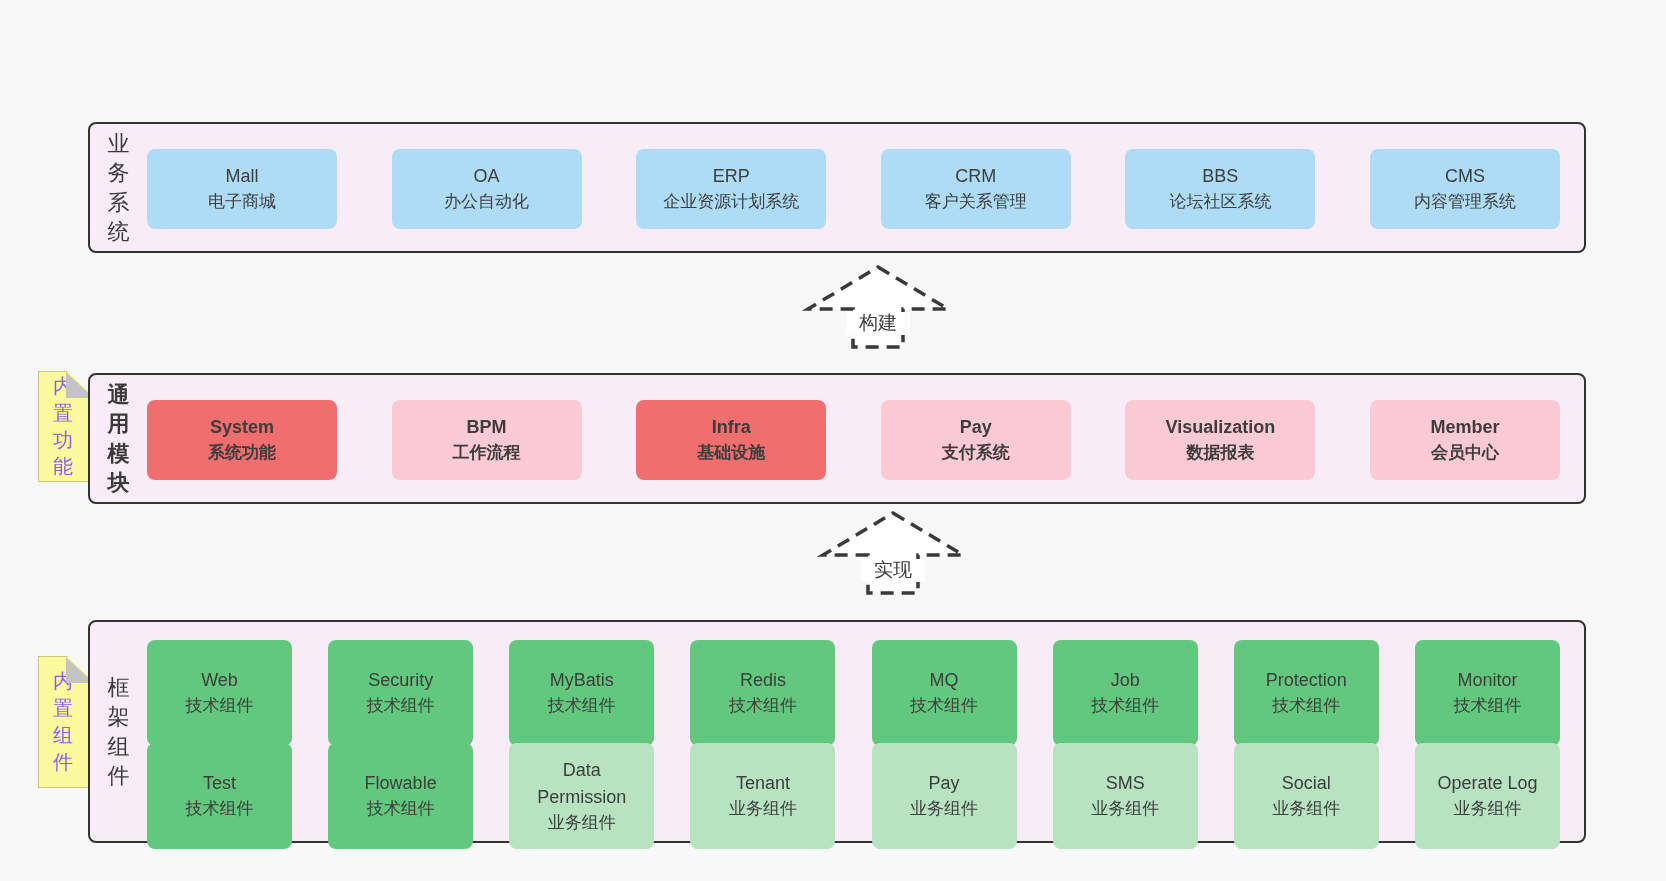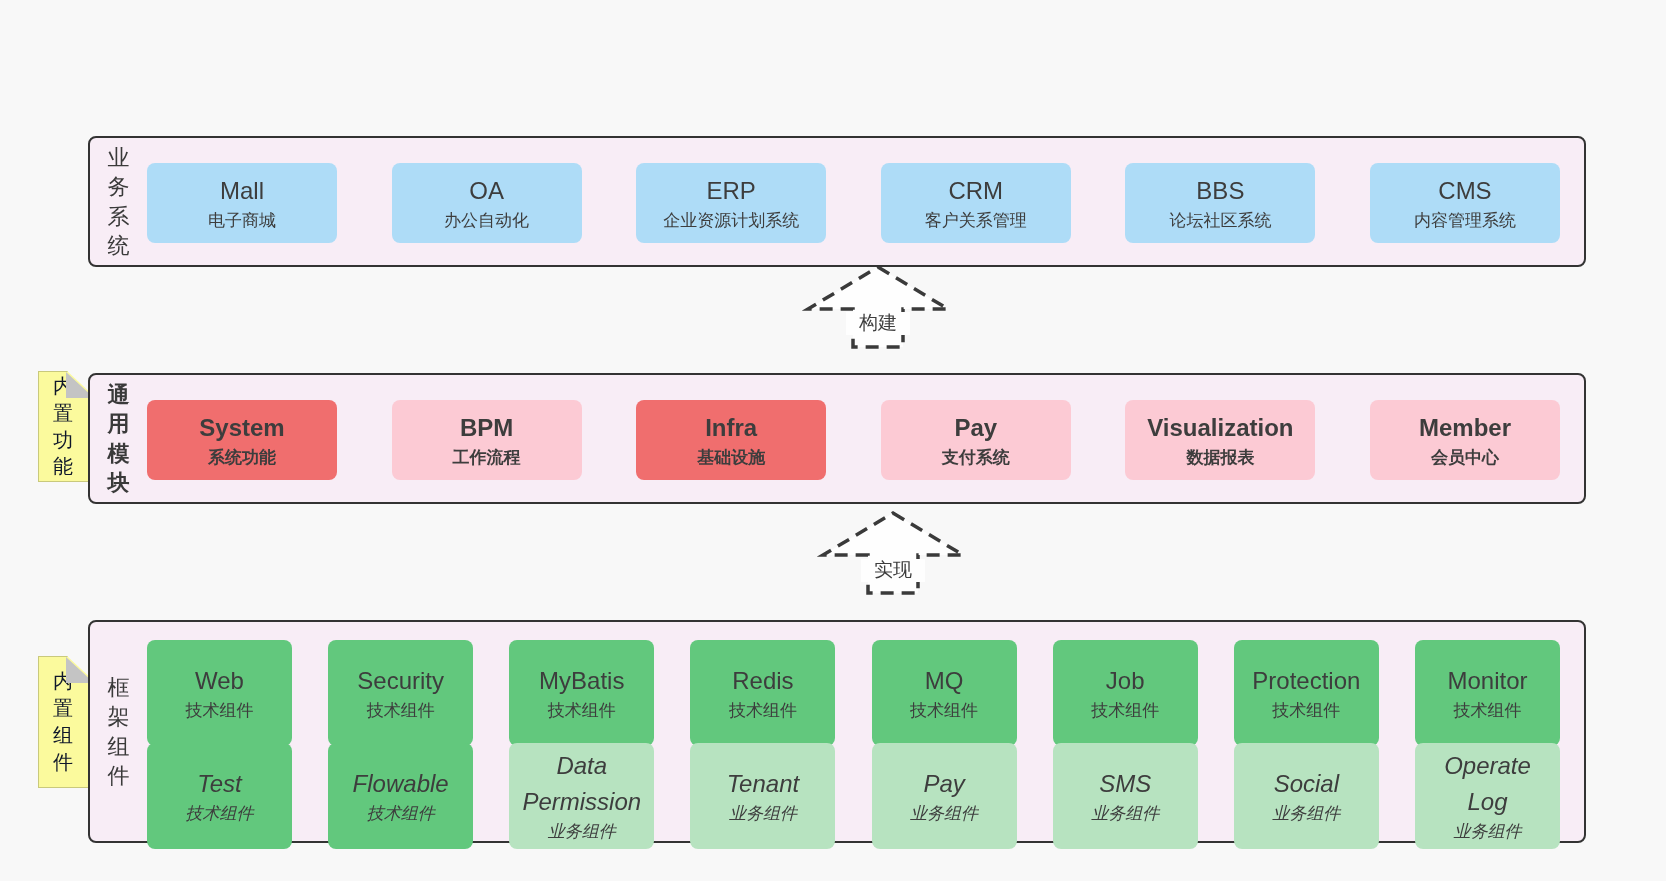--- a/index.html
+++ b/index.html
@@ -11,64 +11,64 @@
     position:relative;width:1666px;height:881px;
     background:var(--c-page-bg,#f8f8f8);
     overflow:hidden;color:var(--c-text,#3d3d3d);
   }
   .panel{
     position:absolute;left:88px;width:1498px;
     background:var(--c-panel-bg,#f8edf6);
     border:2px solid var(--c-panel-border,#333);
     border-radius:8px;box-sizing:border-box;z-index:2;
   }
-  .panel-1{top:136px;height:131px;text-decoration:underline;}
+  .panel-1{top:122px;height:131px;text-decoration:underline;}
   .panel-2{top:373px;height:131px;font-weight:bold;}
   .panel-3{top:620px;height:223px;}
   .side-label{
     position:absolute;left:0;top:0;bottom:0;width:57px;
     display:flex;align-items:center;justify-content:center;
   }
   .side-label .vtext{
     width:26px;font-size:22px;line-height:1.32;
     word-break:break-all;text-align:center;color:#3a3a3a;
   }
   .boxes-row{
     position:absolute;left:57px;right:24px;
     display:flex;justify-content:space-between;
   }
   .row-a{top:25px;}
   .row-b1{top:18px;}
-  .row-b2{top:121px;font-style:italic;}
+  .row-b2{top:121px;}
   .box{
     display:flex;flex-direction:column;align-items:center;justify-content:center;
     text-align:center;border-radius:8px;box-sizing:border-box;
     padding:2px 10px;
   }
   .box-w{width:190px;height:80px;}
   .box-n{width:145px;height:106px;}
-  .box .en{font-size:24px;line-height:1.5;}
+  .box .en{font-size:18px;line-height:1.5;}
   .box .zh{font-size:17px;line-height:1.45;}
   .v-blue{background:var(--c-blue,#aedcf7);}
   .v-red{background:var(--c-red,#f06e6e);}
   .v-pink{background:var(--c-pink,#fccad4);}
   .v-green{background:var(--c-green,#62c87d);}
   .v-lightgreen{background:var(--c-lightgreen,#b7e3c0);}
   .tab{
     position:absolute;left:38px;width:57px;z-index:1;
     background:var(--c-yellow,#fbfa9d);
     border:1px solid #c9c97c;box-sizing:border-box;
     clip-path:polygon(0 0,calc(100% - 28px) 0,100% 26px,100% 100%,0 100%);
     display:flex;align-items:center;
   }
   .tab-2{top:371px;height:111px;}
   .tab-3{top:656px;height:132px;}
   .tab .vtext{
     width:24px;margin-left:12px;font-size:20px;line-height:1.34;
-    word-break:break-all;text-align:center;color:#0f172a;
+    word-break:break-all;text-align:center;color:#8b5cf6;
   }
   .fold{
     position:absolute;top:0;right:0;width:28px;height:26px;
     background:var(--c-fold-gray,#c4c4c4);
     clip-path:polygon(0 0,100% 100%,0 100%);
   }
   .arrow-wrap{position:absolute;z-index:1;}
   .arrow-wrap svg{display:block;}
   .arrow-label{
     position:absolute;width:64px;text-align:center;

